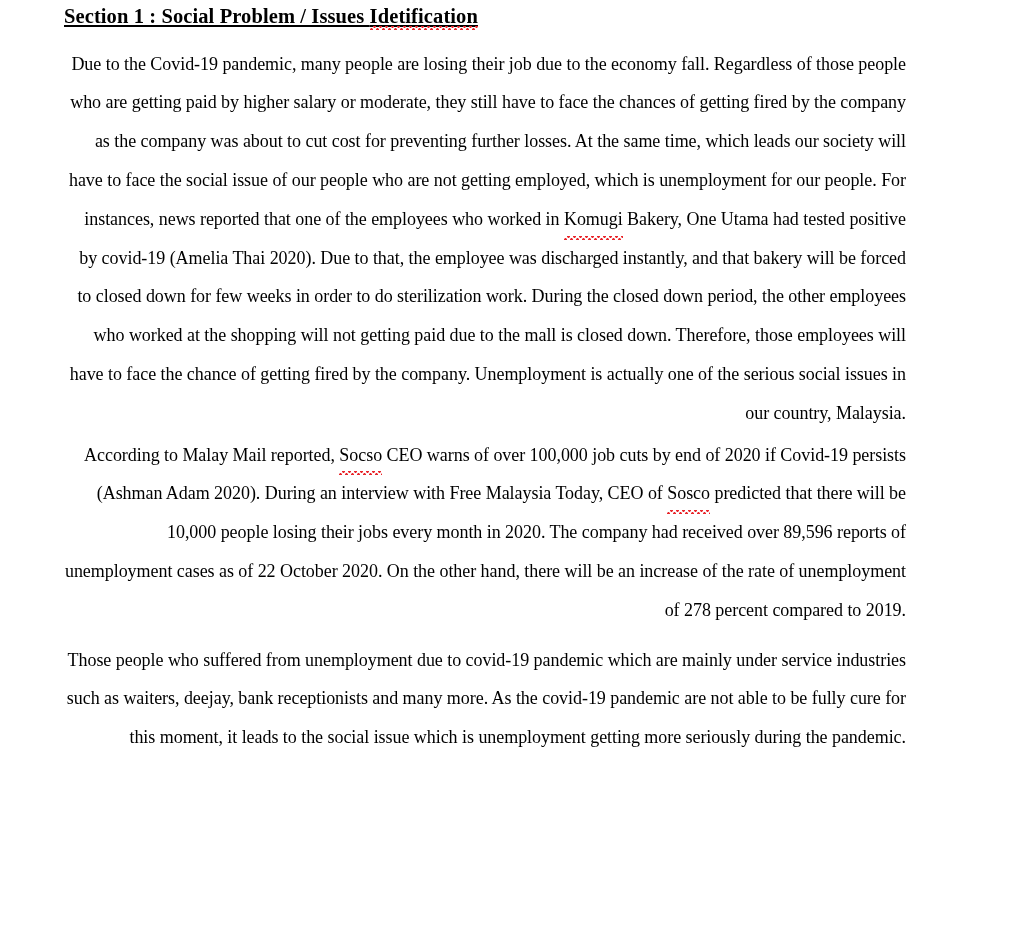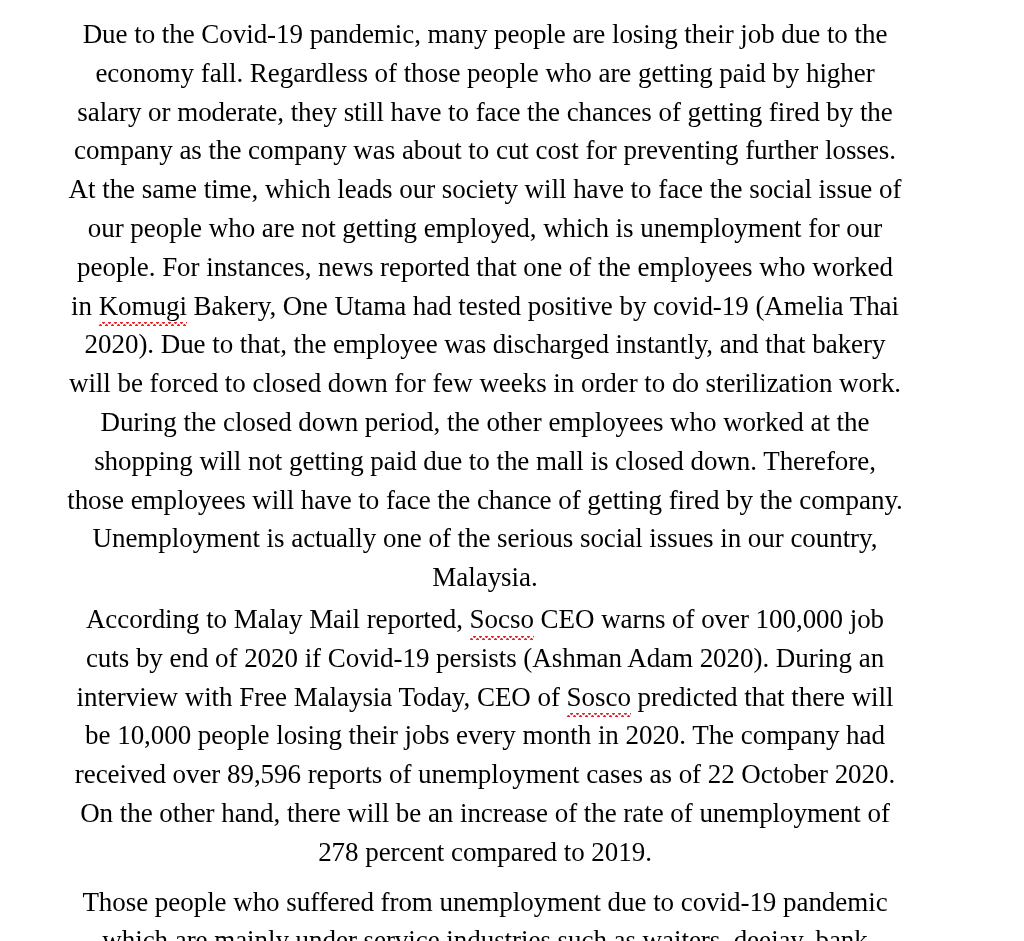--- a/index.html
+++ b/index.html
@@ -28,24 +28,24 @@
     line-height: 1.25;
     margin: 0;
     padding-top: 4px;
     letter-spacing: 0.1px;
   }
   .doc-heading .h-underline {
     text-decoration: underline;
     text-underline-offset: 2px;
   }
   .doc-paragraph {
-    font-size: 27px;
+    font-size: 18px;
     line-height: 38.8px;
     margin: 0;
-    text-align: center;
+    text-align: right;
     letter-spacing: -0.05px;
   }
   .p-gap-1 { margin-top: 15px; }
   .p-gap-2 { margin-top: 3px; }
   .p-gap-3 { margin-top: 11px; }
   
   .spell {
     position: relative;
     display: inline-block;
   }
@@ -65,18 +65,21 @@
   }
   .spell-heading::after {
     bottom: 0px;
   }
 </style>
 </head>
 <body>
 
 <div class="page">
 
+  <h1 class="doc-heading">
+    <span class="h-underline">Section 1 : Social Problem / Issues </span><span class="h-underline spell spell-heading">Idetification</span>
+  </h1>
 
   <p class="doc-paragraph p-gap-1"><span>Due to the Covid-19 pandemic, many people are losing their job due to the economy fall. Regardless of those people who are getting paid by higher salary or moderate, they still have to face the chances of getting fired by the company as the company was about to cut cost for preventing further losses. At the same time, which leads our society will have to face the social issue of our people who are not getting employed, which is unemployment for our people. For instances, news reported that one of the employees who worked in </span><span class="spell">Komugi</span><span> Bakery, One Utama had tested positive by covid-19 (Amelia Thai 2020). Due to that, the employee was discharged instantly, and that bakery will be forced to closed down for few weeks in order to do sterilization work. During the closed down period, the other employees who worked at the shopping will not getting paid due to the mall is closed down. Therefore, those employees will have to face the chance of getting fired by the company. Unemployment is actually one of the serious social issues in our country, Malaysia.</span></p>
   <p class="doc-paragraph p-gap-2"><span>According to Malay Mail reported, </span><span class="spell">Socso</span><span> CEO warns of over 100,000 job cuts by end of 2020 if Covid-19 persists (Ashman Adam 2020). During an interview with Free Malaysia Today, CEO of </span><span class="spell">Sosco</span><span> predicted that there will be 10,000 people losing their jobs every month in 2020. The company had received over 89,596 reports of unemployment cases as of 22 October 2020. On the other hand, there will be an increase of the rate of unemployment of 278 percent compared to 2019.</span></p>
   <p class="doc-paragraph p-gap-3"><span>Those people who suffered from unemployment due to covid-19 pandemic which are mainly under service industries such as waiters, deejay, bank receptionists and many more. As the covid-19 pandemic are not able to be fully cure for this moment, it leads to the social issue which is unemployment getting more seriously during the pandemic.</span></p>
 
 </div>
 
 </body></html>

